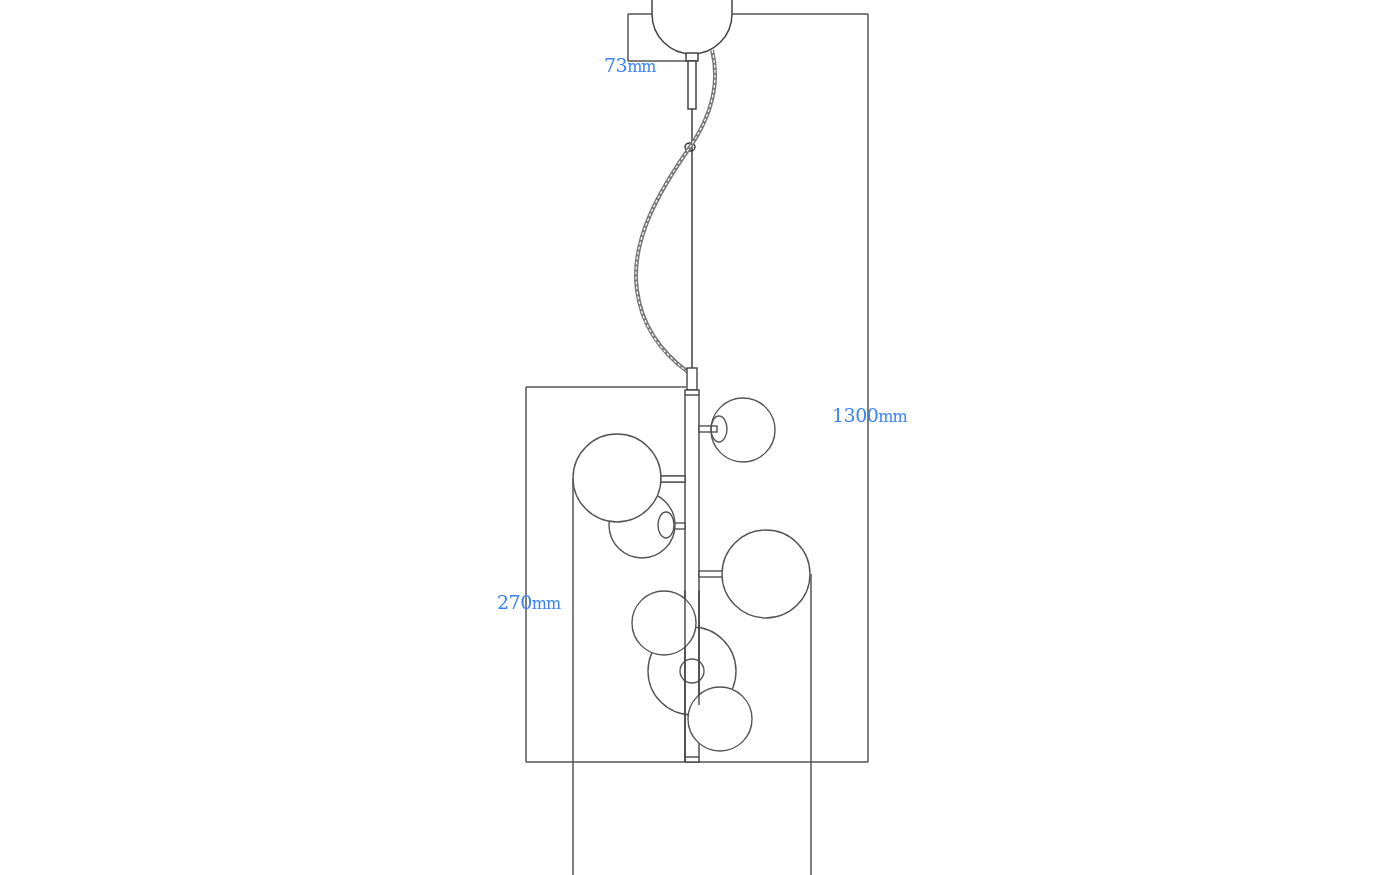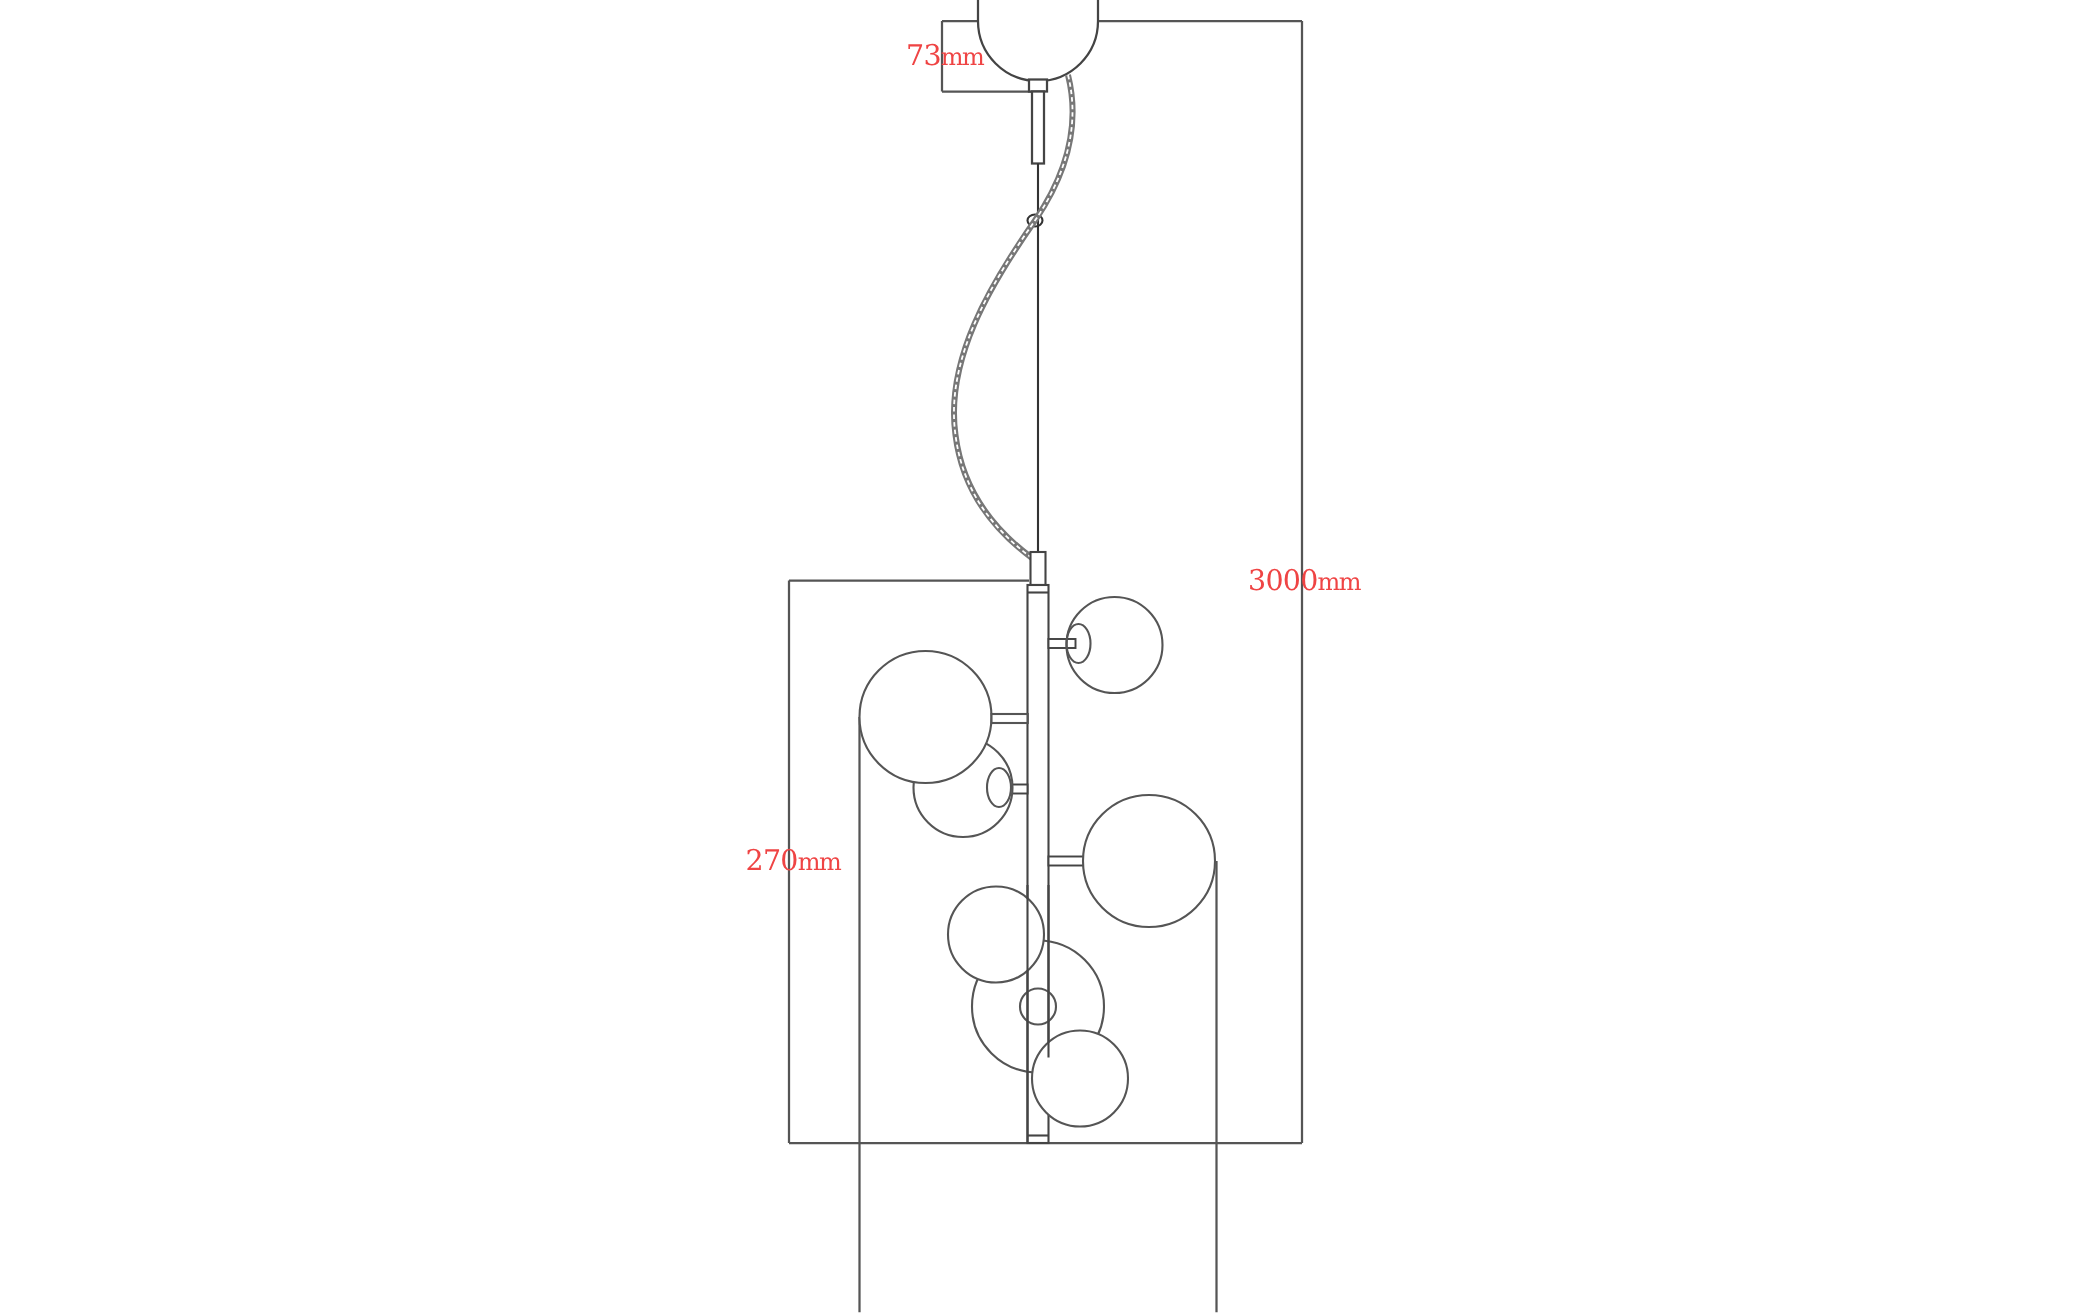--- a/index.html
+++ b/index.html
@@ -2,24 +2,25 @@
 <html><head>
   <meta charset="utf-8">
   <style>
     html, body { margin: 0; padding: 0; background: #ffffff; }
     body { width: 1400px; height: 875px; overflow: hidden; position: relative; }
     #canvas { position: absolute; left: 0; top: 0; width: 1400px; height: 875px; }
     .dim-label {
       position: absolute;
       font-family: "DejaVu Serif", "Liberation Serif", serif;
       font-size: 19px;
-      color: #ef4444;
+      color: #3b82f6;
       background: transparent;
       white-space: nowrap;
       letter-spacing: -0.5px;
+      margin-top: 28px;
     }
     .dim-label .unit { font-size: 16px; letter-spacing: -1px; }
   </style>
 </head>
 <body>
 
 <svg id="canvas" viewBox="0 0 1400 875" xmlns="http://www.w3.org/2000/svg">
 
   <g fill="none" stroke="#555" stroke-width="1.5">
 
@@ -86,18 +87,18 @@
     <line x1="685" y1="590" x2="685" y2="762"></line>
     <line x1="699" y1="590" x2="699" y2="705"></line>
   </g>
 </svg>
 
 <div class="dim-label" style="left:604px; top:26px;">
   <span>73</span><span class="unit">mm</span>
 </div>
 
 <div class="dim-label" style="left:832px; top:376px;">
-  <span>3000</span><span class="unit">mm</span>
+  <span>1300</span><span class="unit">mm</span>
 </div>
 
 <div class="dim-label" style="left:497px; top:563px;">
   <span>270</span><span class="unit">mm</span>
 </div>
 
 </body></html>

